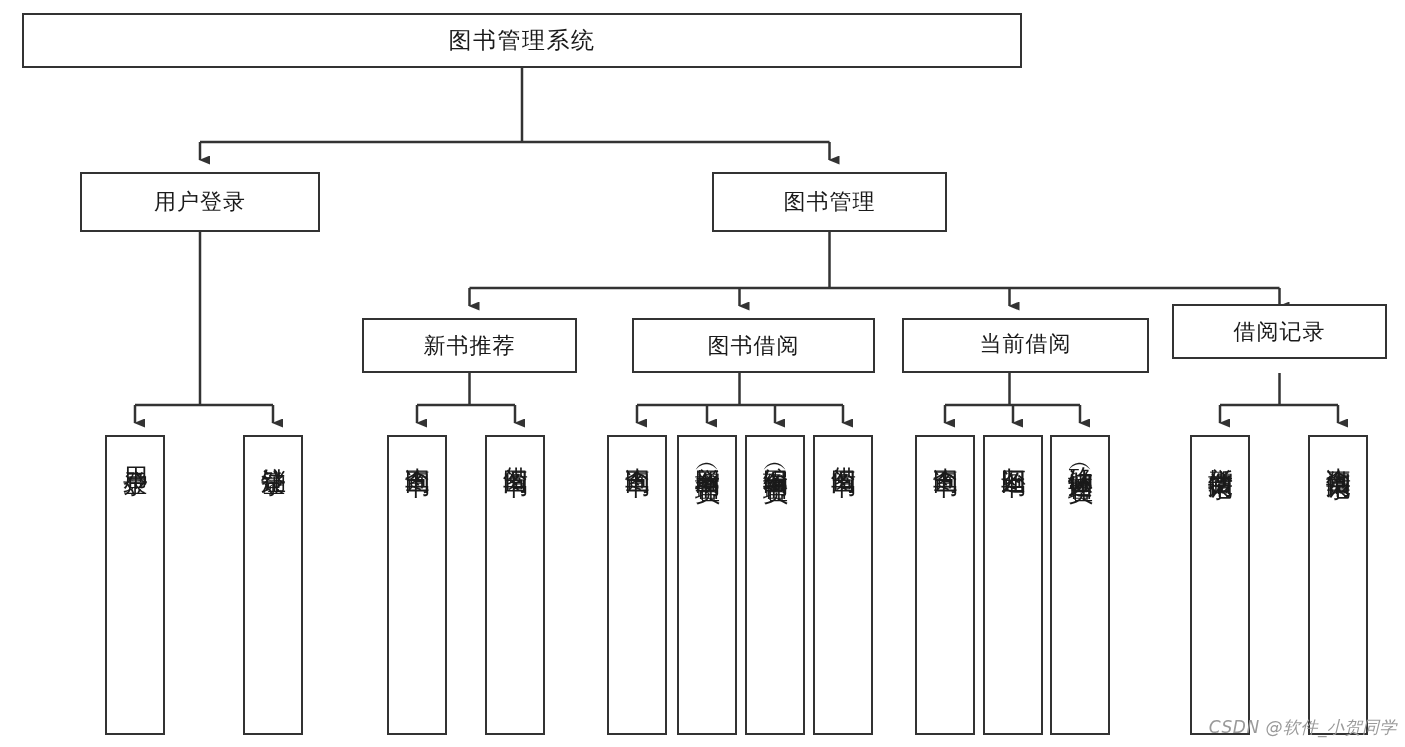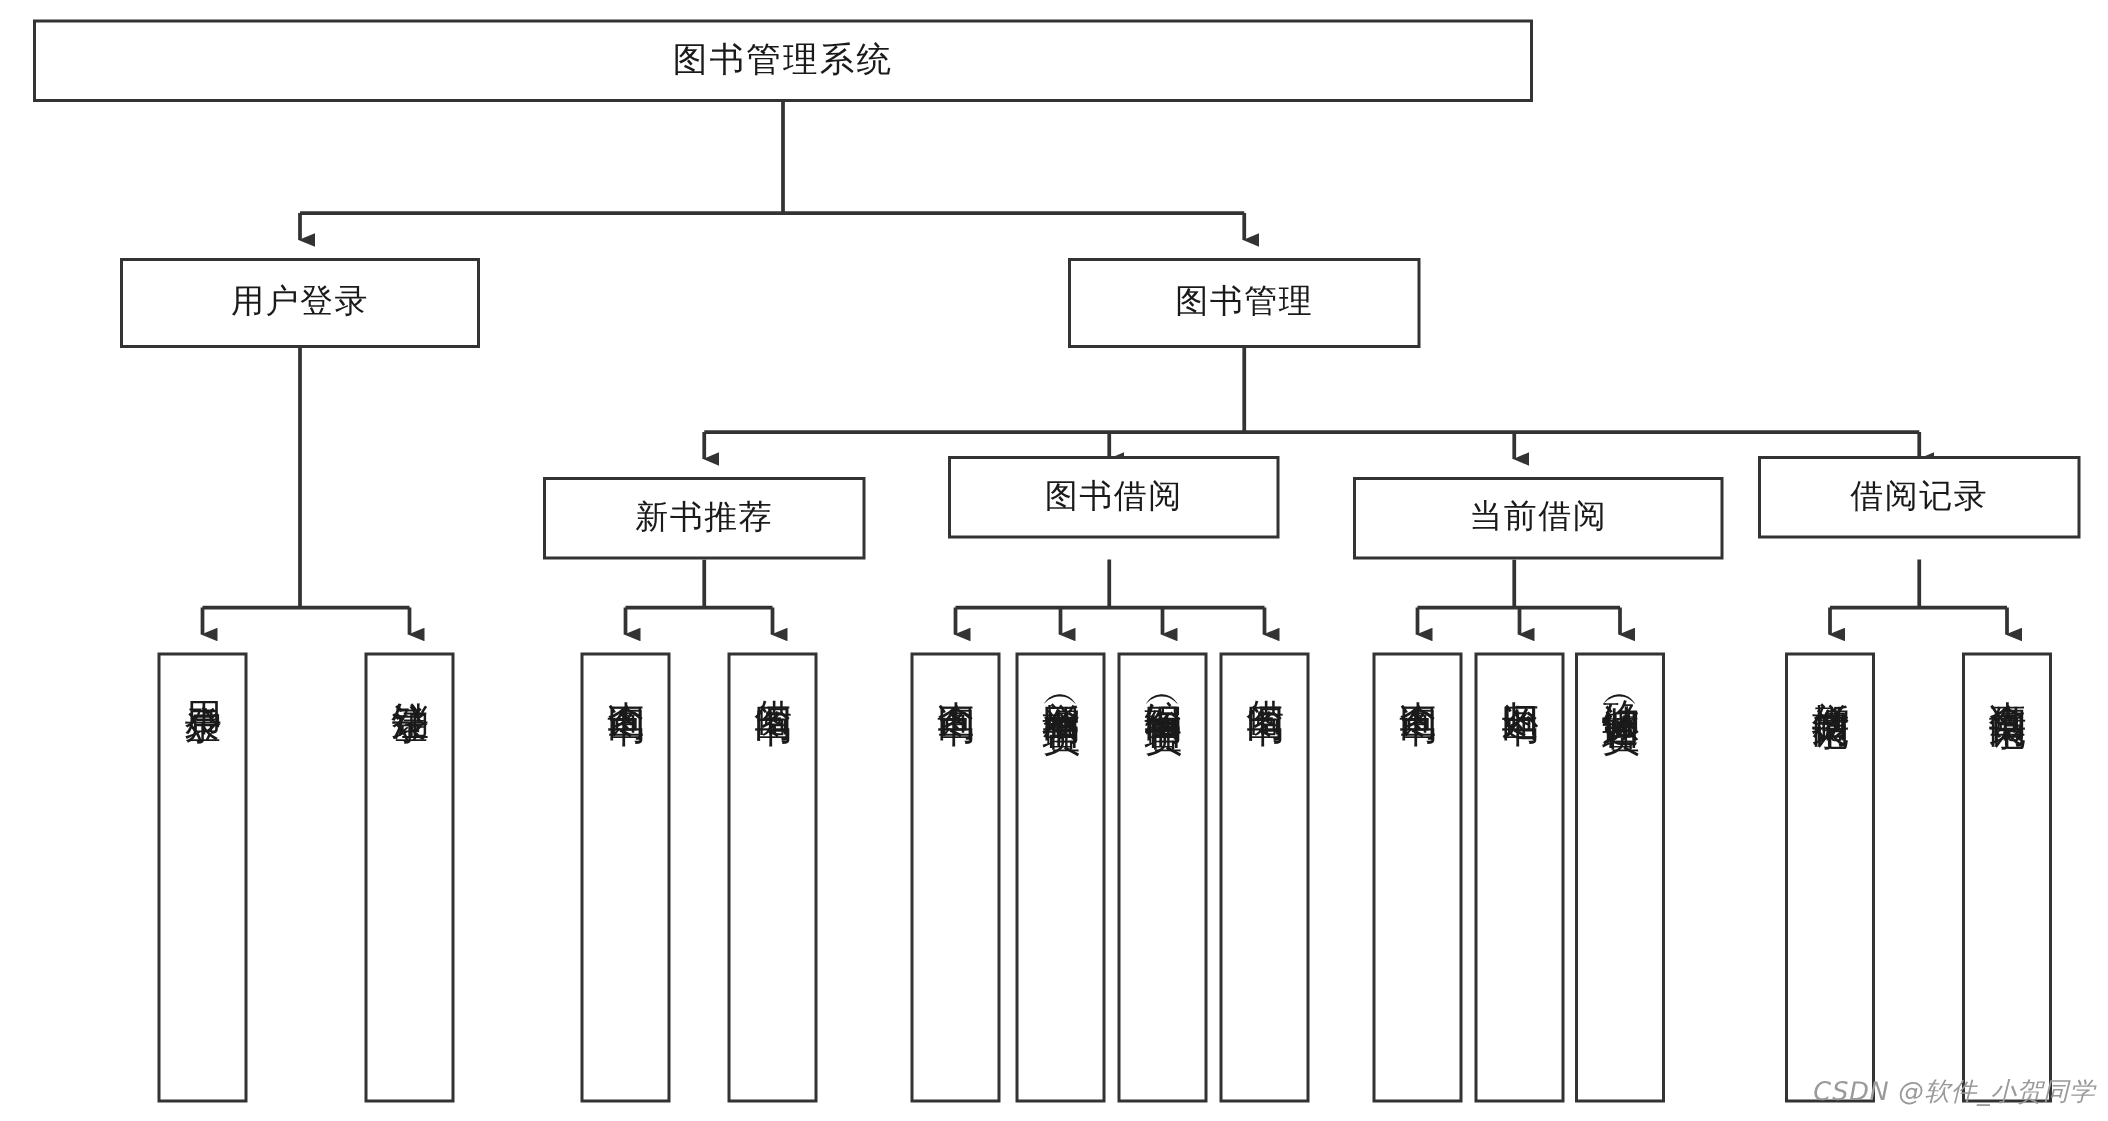--- a/index.html
+++ b/index.html
@@ -124,21 +124,21 @@
       </div>
       <div class="node horiz" style="left: 80px; top: 172px; width: 240px; height: 60px;">
         <span class="label">用户登录</span>
       </div>
       <div class="node horiz" style="left: 712px; top: 172px; width: 235px; height: 60px; justify-content: center;">
         <span class="label">图书管理</span>
       </div>
       <div class="node horiz" style="left: 362px; top: 318px; width: 215px; height: 55px;">
         <span class="label">新书推荐</span>
       </div>
-      <div class="node horiz" style="left: 632px; top: 304px; width: 221px; height: 55px; justify-content: center;">
+      <div class="node horiz" style="left: 632px; top: 318px; width: 243px; height: 55px; justify-content: center;">
         <span class="label">图书借阅</span>
       </div>
       <div class="node horiz" style="left: 902px; top: 318px; width: 247px; height: 55px; font-family: Liberation Mono, monospace;">
         <span class="label">当前借阅</span>
       </div>
       <div class="node horiz" style="left: 1172px; top: 304px; width: 215px; height: 55px;">
         <span class="label">借阅记录</span>
       </div>
       <div class="node vert" style="left: 105px; top: 435px; width: 60px; height: 300px;">
         <span class="label">用户登录</span>

